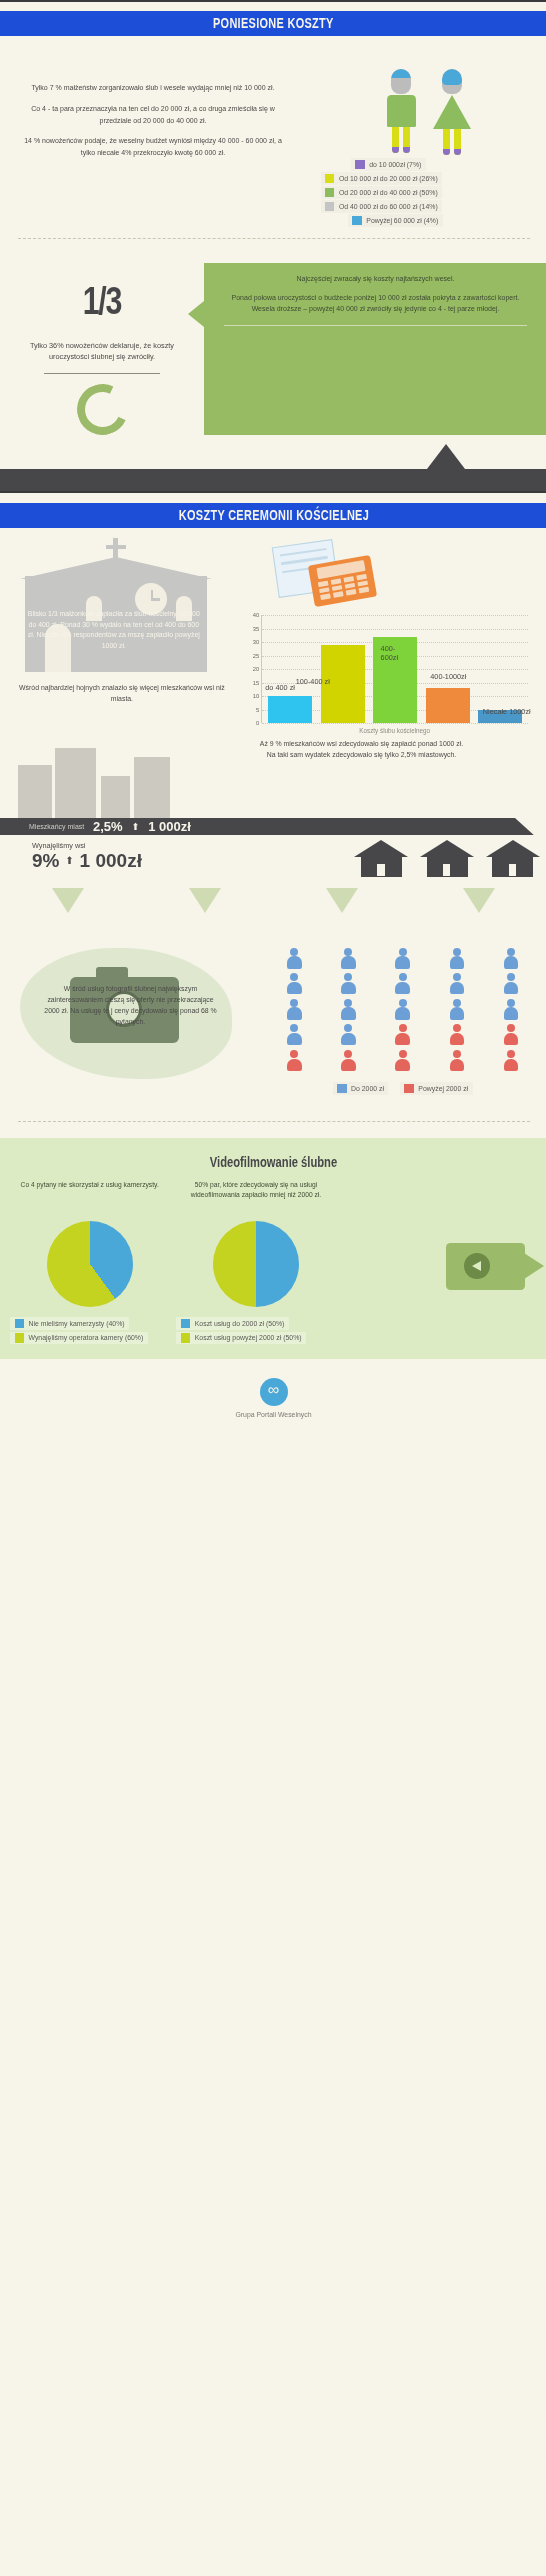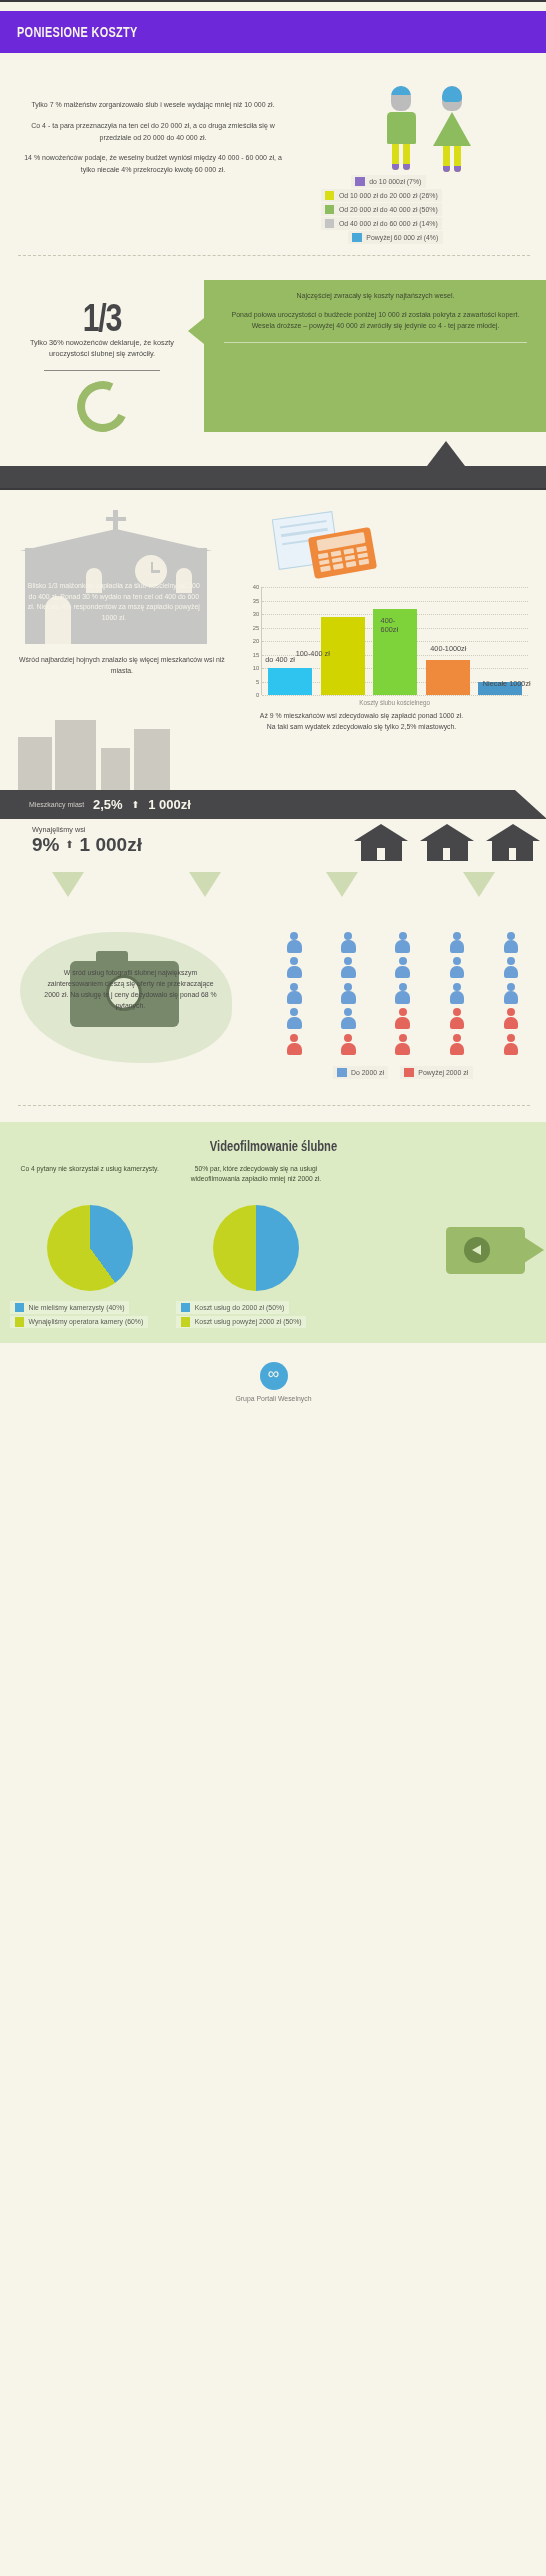--- a/index.html
+++ b/index.html
@@ -66,25 +66,25 @@
     color: #5a5a56;
     line-height: 1.5;
     margin-top: 14.6px;
     padding: 0 58px;
   }
   .header-bottom-dark { background: #47474a; height: 10.2px; }
   .dark-rule { height: 2.2px; background: #3a3a3c; }
 
   
   .banner {
-    background: #6d28d9;
-    height: 42px;
+    background: #1d4ed8;
+    height: 25px;
     display: flex;
     align-items: center;
-    justify-content: flex-start;
+    justify-content: center;
     position: relative;
   }
   .banner-text {
     color: #f7f4e9;
     font-size: 14px;
     font-weight: bold;
     letter-spacing: 0.4px;
     transform: scaleX(0.78);
     font-family: "Liberation Sans Narrow", "Liberation Sans", sans-serif;
   }
@@ -132,21 +132,21 @@
   .dashed-sep { border-top: 1.5px dashed #c9c5b4; margin: 10.2px 17.5px 0 17.5px; }
 
   
   .sec1b { display: flex; background: #f7f4e9; padding-top: 16px; }
   .third-col { width: 204px; padding: 19px 22px 0 22px; text-align: center; }
   .big-frac {
     font-size: 38px; font-weight: bold; color: #47474a; line-height: 1;
     font-family: "Liberation Sans Narrow", "Liberation Sans", sans-serif;
     transform: scaleX(0.80); letter-spacing: -1.5px;
   }
-  .frac-note { font-size: 7.3px; line-height: 1.5; margin-top: 1px; color: #4a4a48; }
+  .frac-note { font-size: 7.3px; line-height: 1.5; margin-top: 21px; color: #4a4a48; }
   .frac-rule { height: 0.7px; background: #8b8b86; margin: 10.2px 22px 10.2px 22px; }
   .recycle {
     width: 51px; height: 51px; margin: 0 auto;
     border: 8px solid #9bba6a; border-radius: 50%;
     border-right-color: transparent; transform: rotate(-20deg);
   }
 
   .green-panel {
     flex: 1; background: #96bb62; position: relative;
     padding: 11.7px 16px 13px 16px; margin-right: 0;
@@ -232,21 +232,21 @@
 
   .church-note { font-size: 6.9px; line-height: 1.6; color: #4a4a48; text-align: center; padding: 4.4px 19px 0 7.3px; width: 241px; }
 
   
   .cityvil { position: relative; margin-top: 4.4px; }
   .bld { position: absolute; bottom: 0; background: #ccc9c0; }
   .village-row { display: flex; }
   .village-text { width: 241px; font-size: 6.9px; line-height: 1.6; text-align: center; padding: 0 14.6px; }
 
   .dark-banner {
-    background: #47474a; height: 29px; display: flex; align-items: center;
+    background: #47474a; height: 17px; display: flex; align-items: center;
     position: relative; color: #f7f4e9; padding-left: 29px; gap: 8.8px;
   }
   .dark-banner .lbl { font-size: 7px; color: #cfcdc5; }
   .dark-banner .val { font-size: 13px; font-weight: bold; }
   .dark-banner .arrow-up { font-size: 9.5px; }
   .dark-banner::after {
     content: ""; position: absolute; right: 0; top: 0;
     border-top: 29px solid #f7f4e9; border-left: 32px solid transparent;
   }
   .vil-banner {
@@ -396,20 +396,24 @@
     </div>
   </div>
 
   <div class="dark-strip-top">
     <div class="up-tri"></div>
   </div>
   <div class="dark-strip"></div>
   <div class="dark-rule"></div>
   <div style="height:10.2px;background:#f7f4e9;"></div>
 
+  <div class="banner">
+    <span class="banner-text">KOSZTY CEREMONII KOŚCIELNEJ</span>
+    <span class="banner-notch"></span>
+  </div>
 
   <div class="sec2">
     <div class="church-row">
       <div class="church-left">
         <div class="church-art">
           <div class="church-cross-v"></div>
           <div class="church-cross-h"></div>
           <div class="church-roof"></div>
           <div class="church-body"></div>
           <div class="church-clock">

